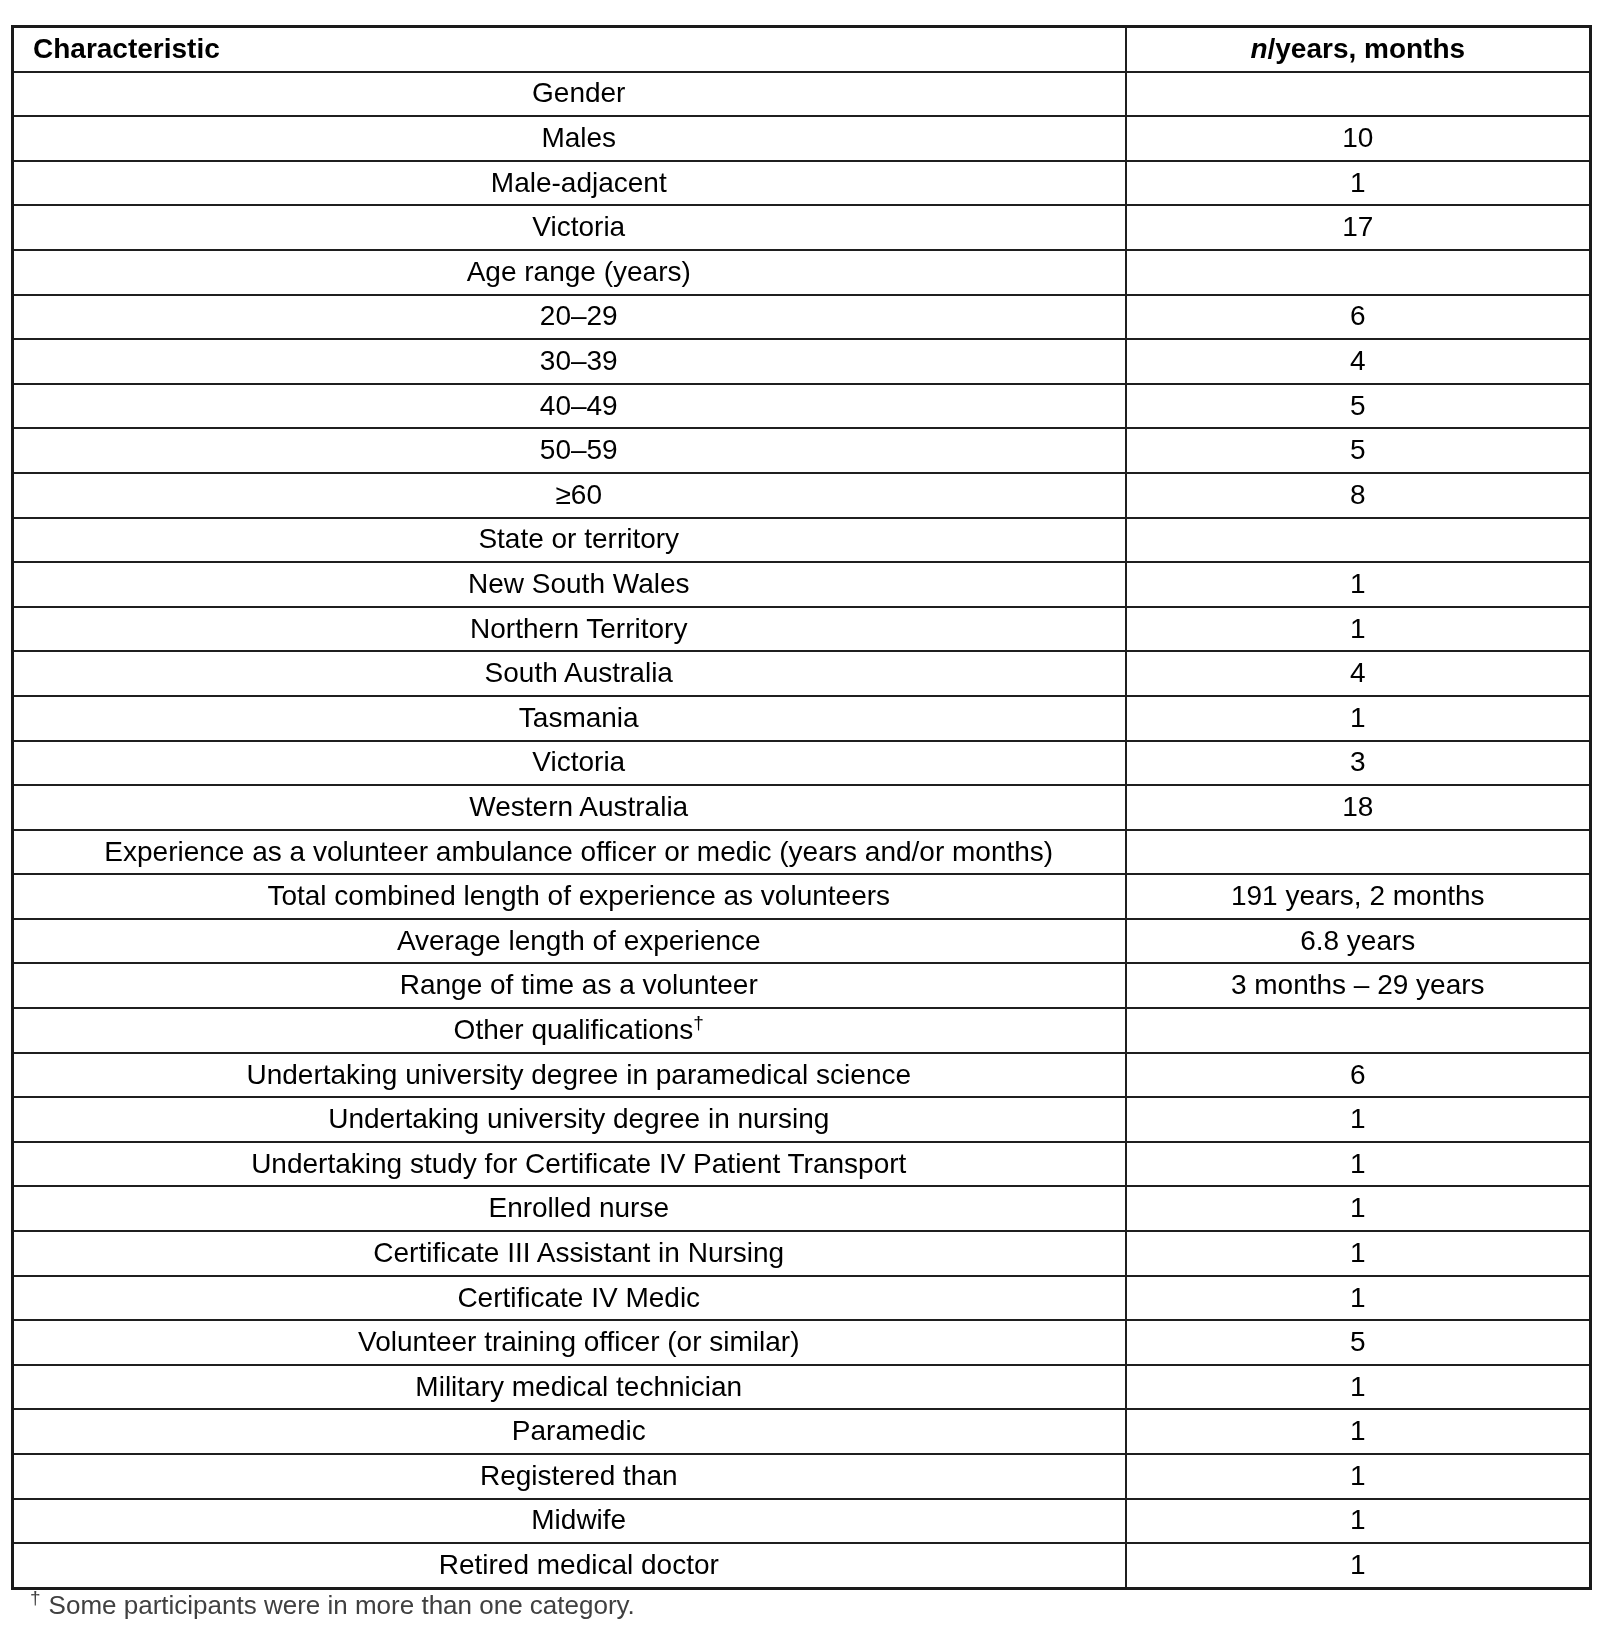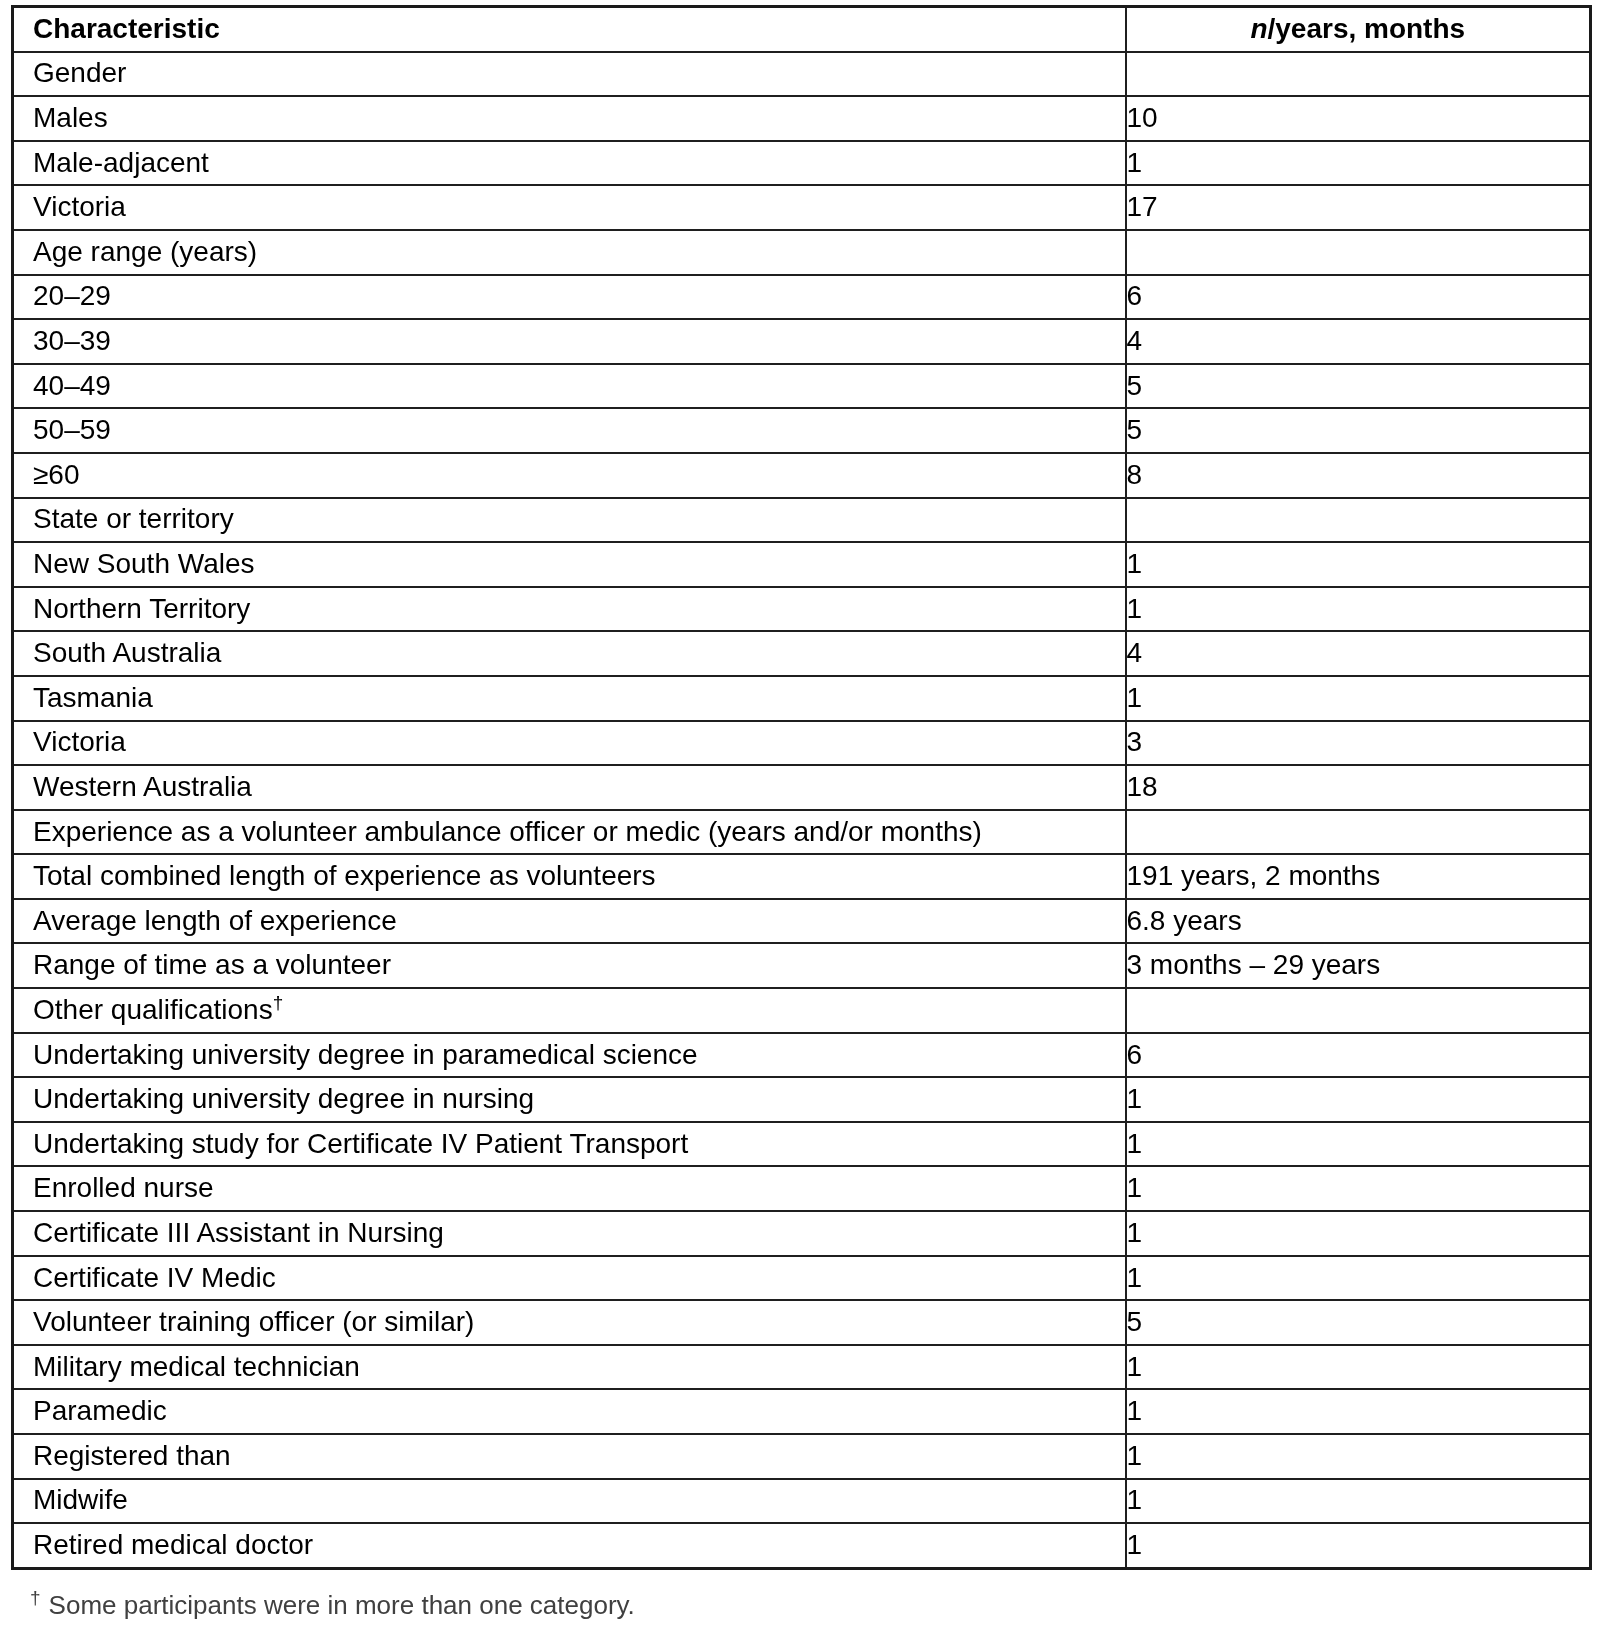--- a/index.html
+++ b/index.html
@@ -15,21 +15,21 @@
   .page {
     position: relative;
     width: 1600px;
     height: 1640px;
     background: #ffffff;
     overflow: hidden;
   }
   .table-wrap {
     position: absolute;
     left: 11px;
-    top: 5px;
+    top: 25px;
     width: 1300px;
   }
   table.char-table {
     border-collapse: collapse;
     table-layout: fixed;
     width: 100%;
     border: 3px solid #1a1a1a;
   }
   col.c1 { width: 1113px; }
   col.c2 { width: 465px; }
@@ -47,26 +47,26 @@
     text-align: left;
     padding-left: 19px;
     font-weight: bold;
   }
   th.col-n {
     text-align: center;
     font-weight: bold;
   }
   th.col-n .n-italic { font-style: italic; }
   td.label {
-    text-align: left;
+    text-align: center;
     padding-left: 19px;
     border-radius: 16px;
   }
   td.label.indent { }
-  td.value { text-align: left; }
+  td.value { text-align: center; }
   sup.dagger {
     font-size: 19px;
     vertical-align: super;
     line-height: 0;
   }
   .footnote {
     position: absolute;
     left: 30px;
     top: 1590px;
     font-size: 26px;

